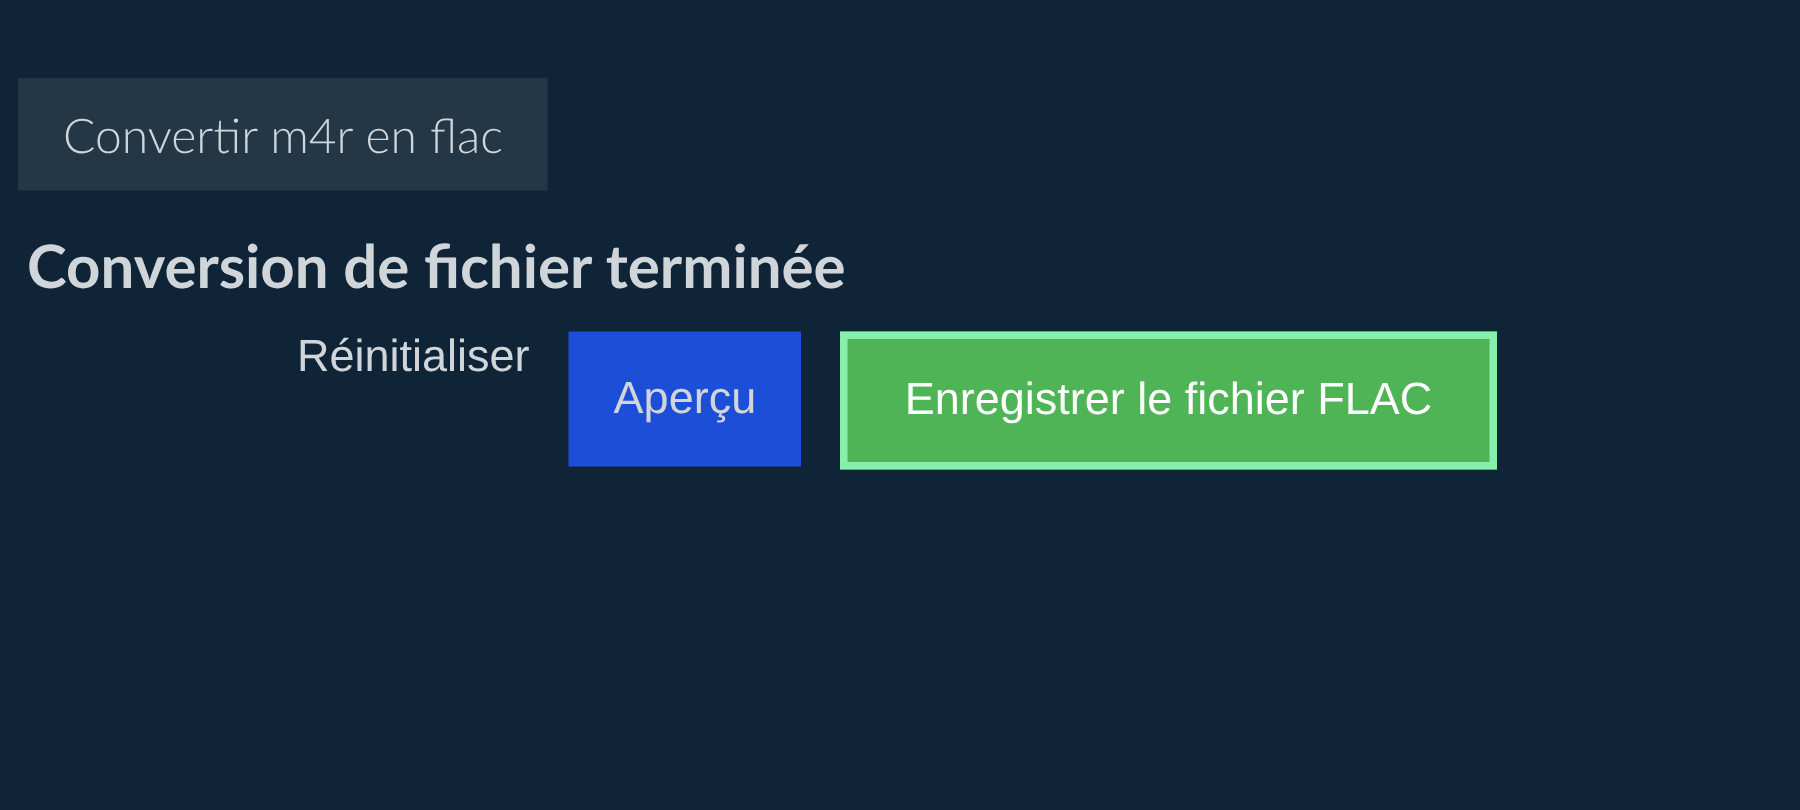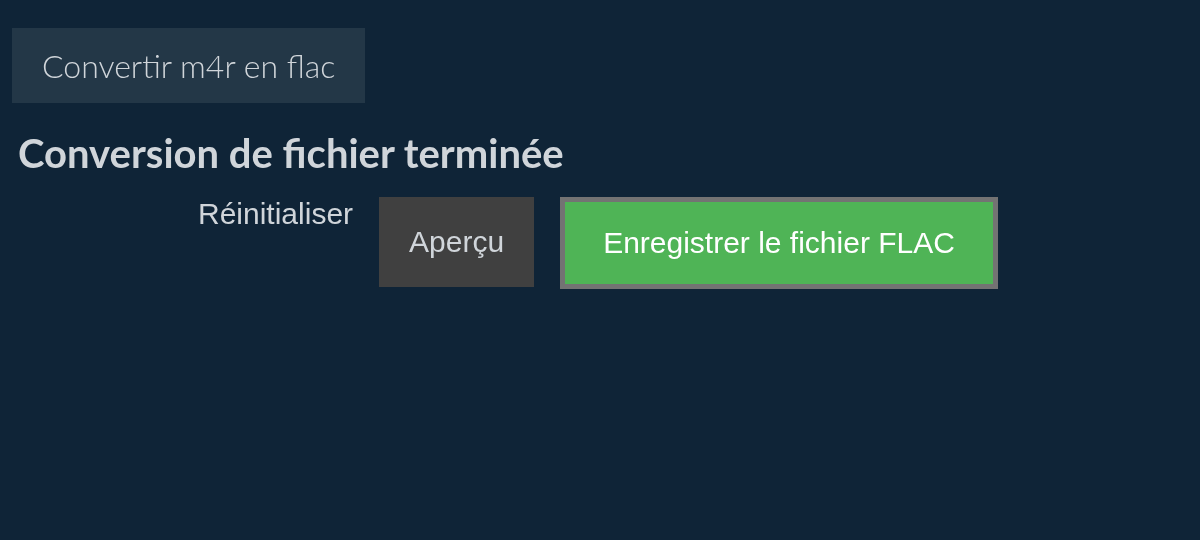--- a/index.html
+++ b/index.html
@@ -10,21 +10,21 @@
     body {
       font-family: -apple-system, BlinkMacSystemFont, "Segoe UI", "Lato", "Helvetica Neue", Arial, sans-serif;
       background: #0f2437;
       width: 1200px;
       height: 540px;
       overflow: hidden;
     }
     .container {
       width: 100%;
       height: 100%;
-      padding-top: 28px;
+      padding-top: 52px;
     }
     .tab {
       background: #233747;
       display: inline-block;
       padding: 18px 30px;
       margin-left: 12px;
     }
     .tab-label {
       color: #d0d5da;
       font-size: 32px;
@@ -54,34 +54,34 @@
     .reset-link {
       color: #d0d5da;
       font-size: 30px;
       font-weight: 300;
       background: none;
       border: none;
       cursor: pointer;
       padding: 0;
     }
     .preview-button {
-      background: #404040;
+      background: #1d4ed8;
       color: #d0d5da;
       font-size: 30px;
       font-weight: 300;
       border: none;
       padding: 28px 30px;
       cursor: pointer;
     }
     .save-button {
       background: #4fb456;
       color: #ffffff;
       font-size: 30px;
       font-weight: 400;
-      border: 5px solid #737373;
+      border: 5px solid #86efac;
       padding: 24px 38px;
       cursor: pointer;
     }
   </style>
 </head>
 <body>
 
 <div class="container">
   <div class="tab">
     <span class="tab-label">Convertir m4r en flac</span>

